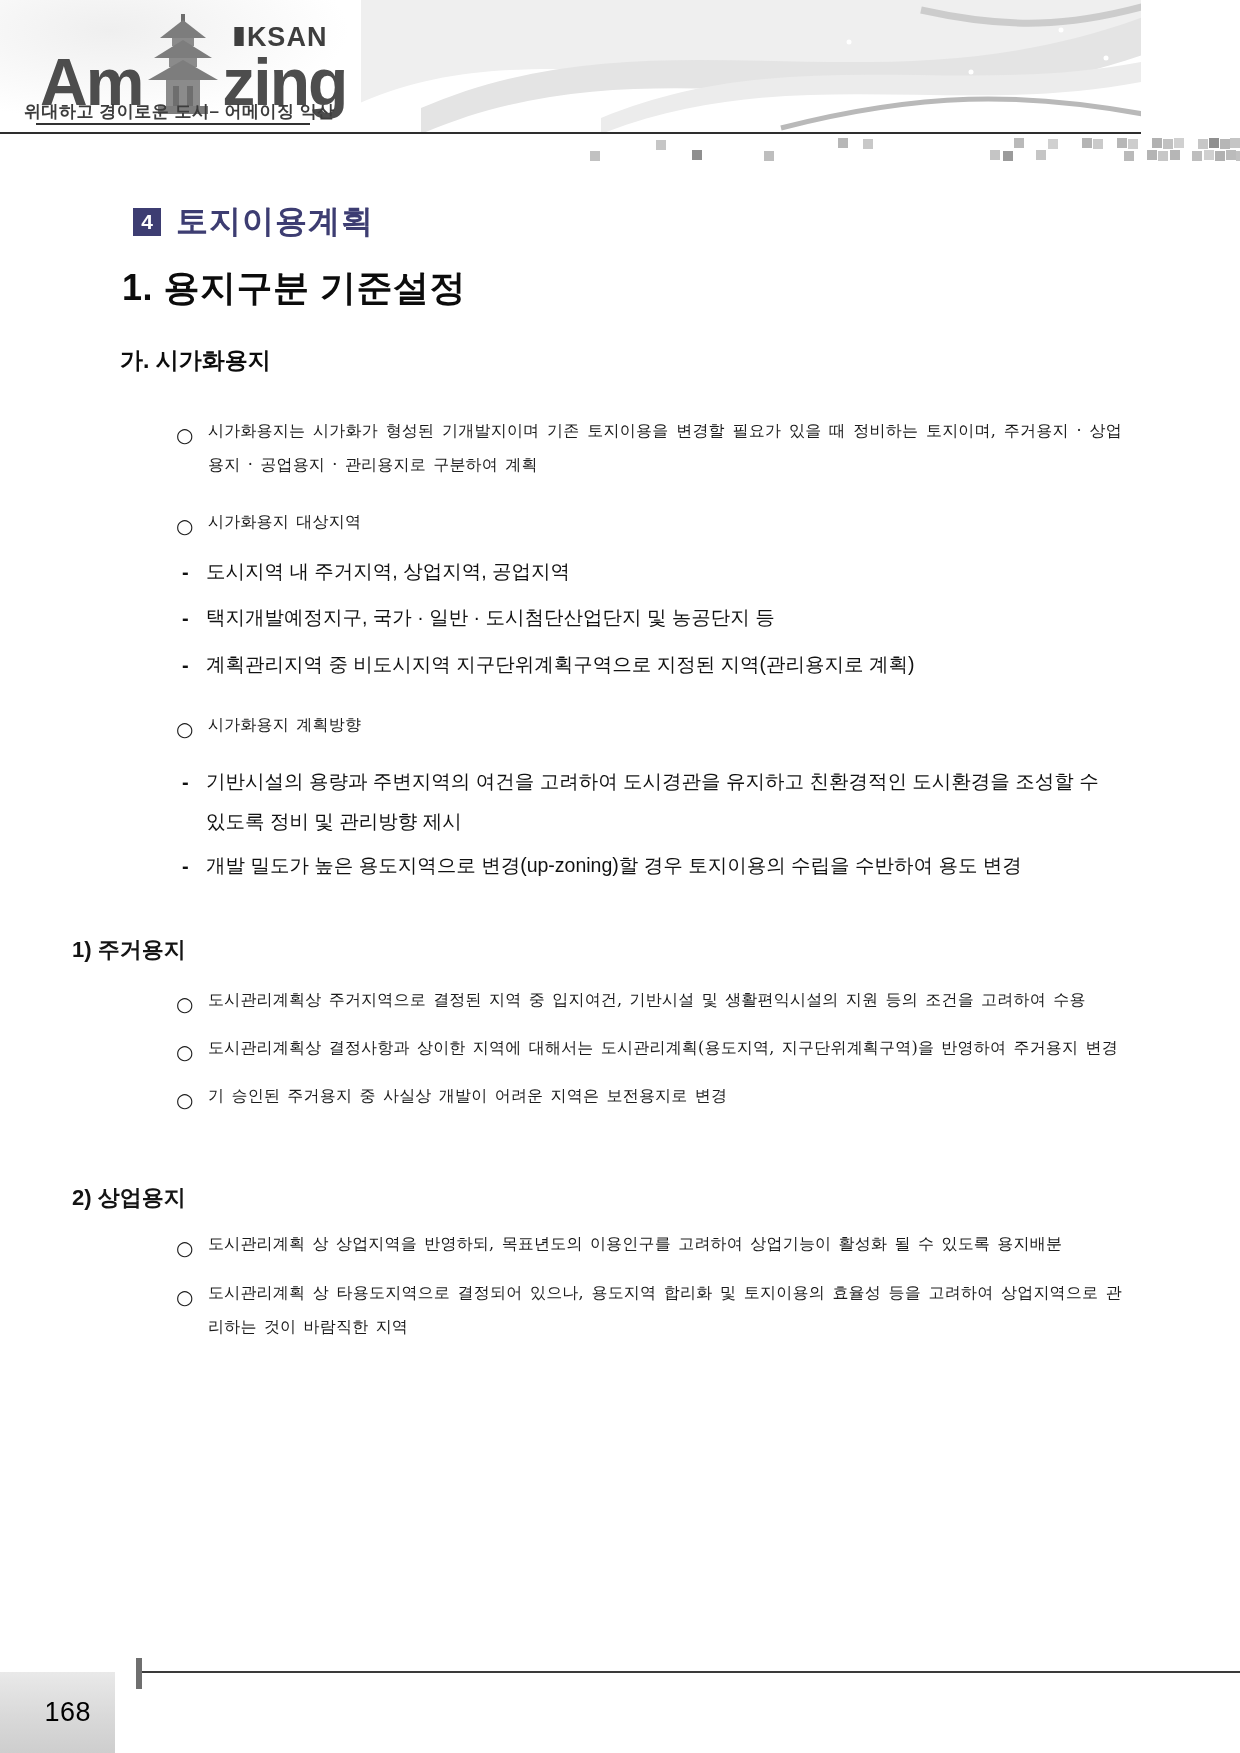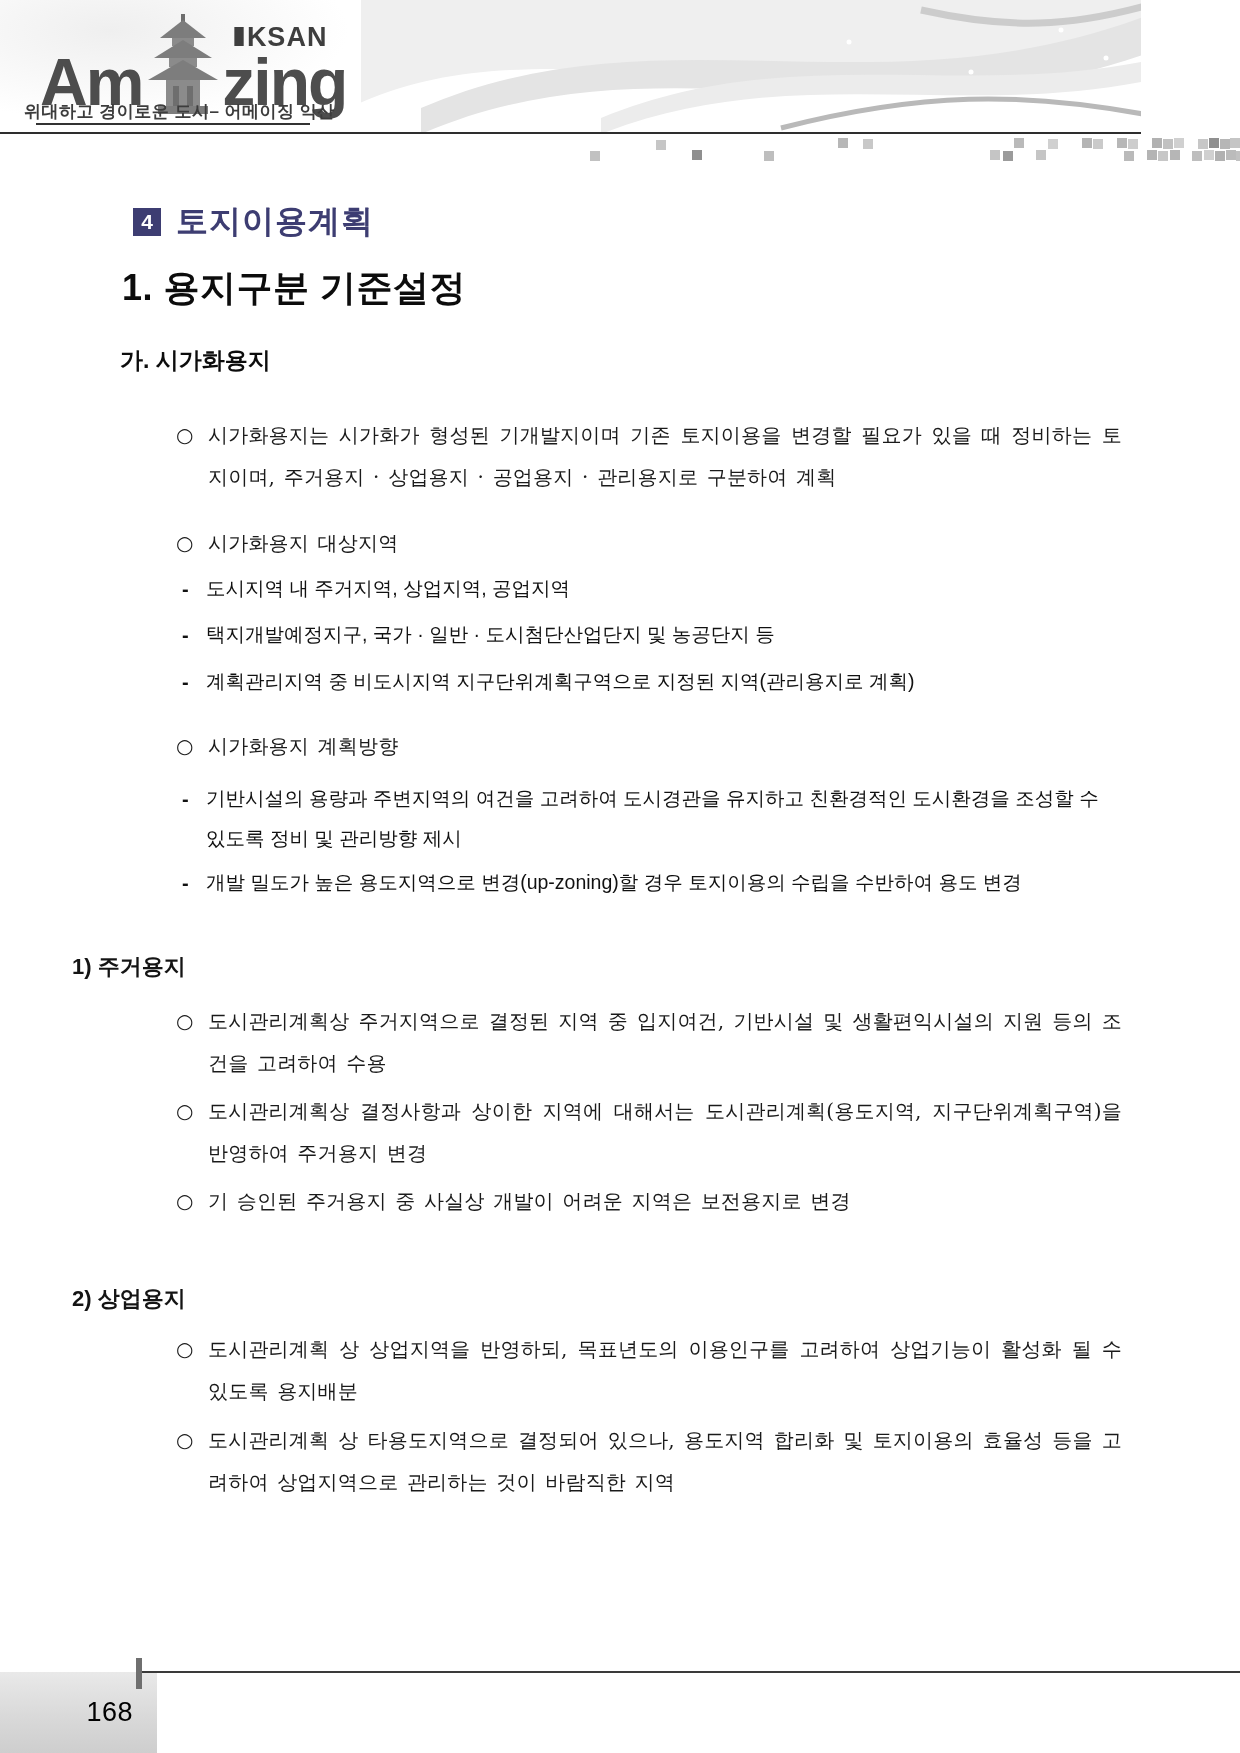--- a/index.html
+++ b/index.html
@@ -56,34 +56,34 @@
   .sub-num-title { font-size:22px; font-weight:bold; color:#141414; margin-left:72px; }
   .sub-num-title.s1 { margin-top:48px; }
   .sub-num-title.s2 { margin-top:62px; }
 
   .item { display:flex; margin-right:118px; }
   .item .marker { flex:0 0 32px; text-align:left; }
   .item .itext { flex:1; text-align:justify; }
 
   .circle-item { margin-left:176px; }
   .circle-item .marker { font-size:20px; color:#1a1a1a; line-height:2.1; font-family:"DejaVu Serif","Liberation Serif",serif; }
-  .circle-item .itext { font-size:20px; color:#1a1a1a; line-height:2.1; font-family:"DejaVu Serif","Liberation Serif",serif; letter-spacing:0.2px; word-spacing:2px; }
+  .circle-item .itext { font-size:16px; color:#1a1a1a; line-height:2.1; font-family:"DejaVu Serif","Liberation Serif",serif; letter-spacing:0.2px; word-spacing:2px; }
 
   .dash-item { margin-left:182px; }
   .dash-item .marker { flex:0 0 24px; font-size:20px; font-weight:bold; color:#111111; line-height:2.05; }
   .dash-item .itext { font-size:19.5px; color:#111111; line-height:2.05; text-align:left; font-family:"Liberation Sans","DejaVu Sans",sans-serif; }
 
   .mt38 { margin-top:38px; } .mt24 { margin-top:24px; } .mt5 { margin-top:5px; }
   .mt6 { margin-top:6px; } .mt22 { margin-top:22px; } .mt12 { margin-top:12px; }
   .mt4 { margin-top:4px; } .mt18 { margin-top:18px; } .mt14 { margin-top:14px; }
   .mt7 { margin-top:7px; }
 
   
   .page-num-box {
-    position:absolute; left:0; top:1672px; width:157px; height:81px;
+    position:absolute; left:0; top:1672px; width:115px; height:81px;
     background:linear-gradient(180deg,#e9e9e9 0%,#d9d9d9 55%,#cecece 100%);
     display:flex; align-items:center; justify-content:flex-end; padding-right:24px;
   }
   .page-num { font-size:27px; color:#000000; letter-spacing:0.5px; }
   .footer-tick { position:absolute; left:136px; top:1658px; width:6px; height:31px; background:#6f6f6f; }
   .footer-rule { position:absolute; left:142px; top:1671px; width:1098px; height:2px; background:#3a3a3a; }
 </style>
 </head>
 <body>
 

